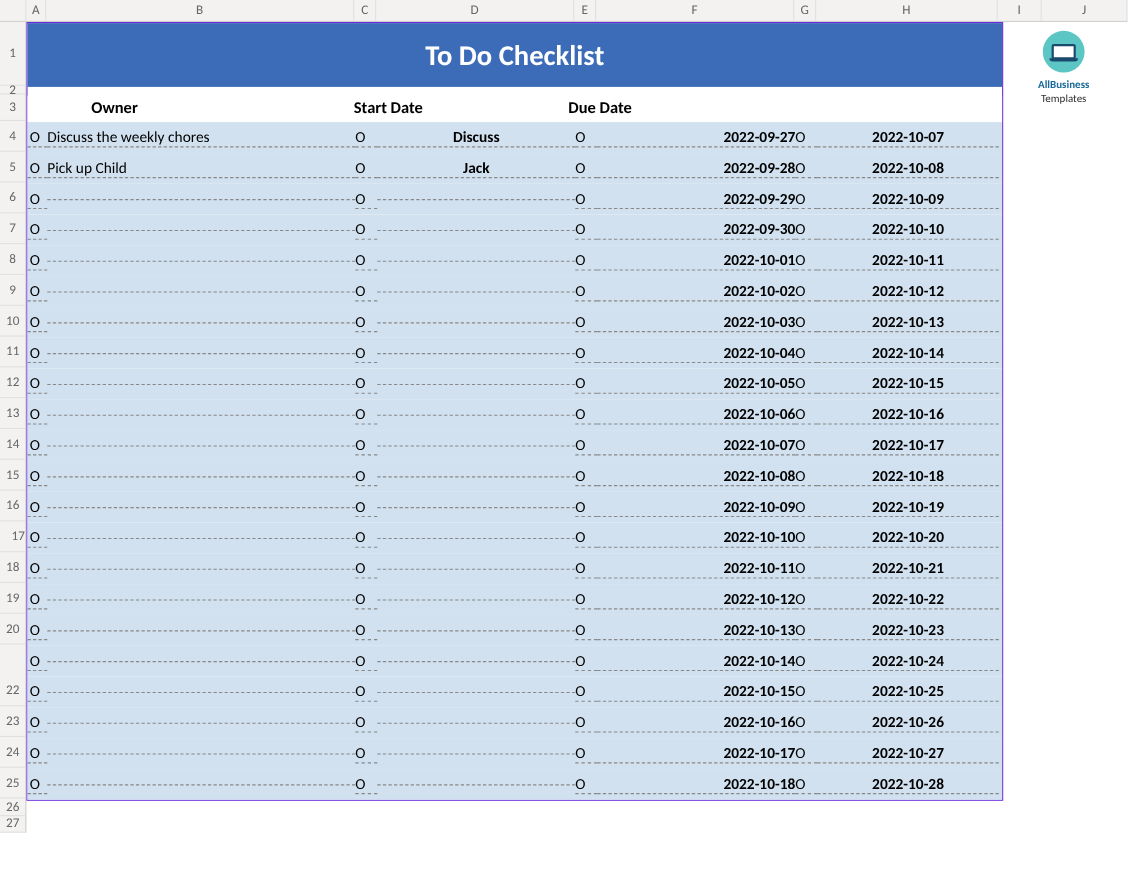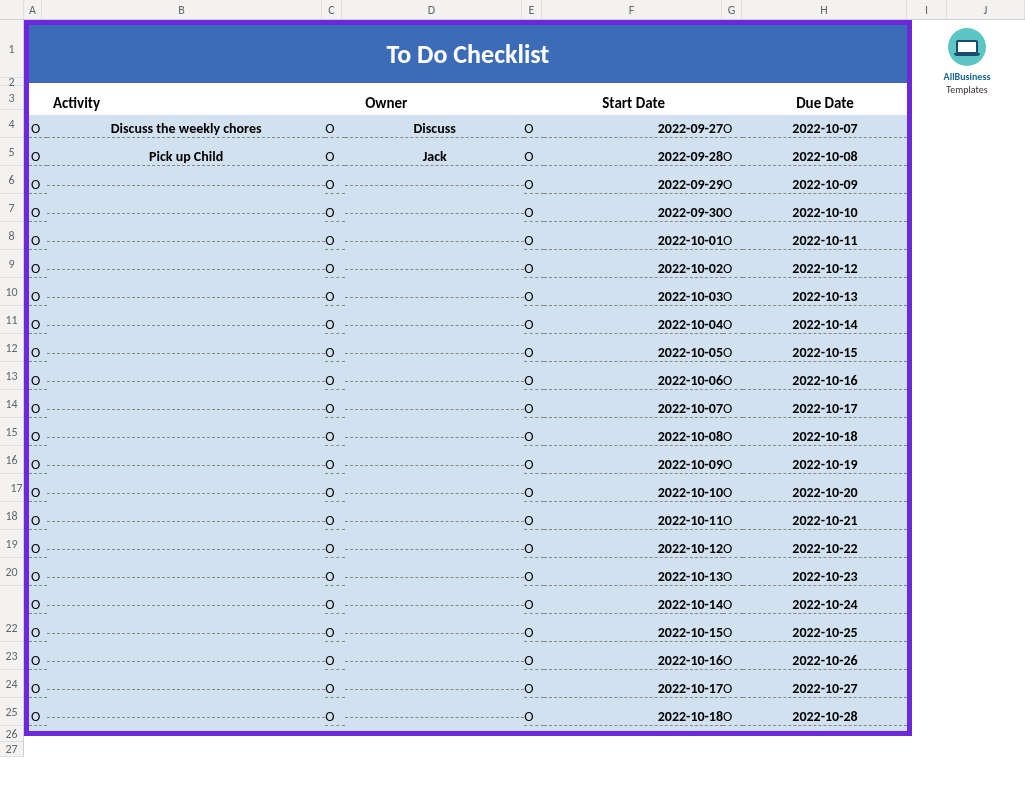--- a/index.html
+++ b/index.html
@@ -49,21 +49,21 @@
   .grid-area {
     position: absolute;
     left: 24px;
     top: 20px;
   }
   .content-box {
     position: absolute;
     left: 0;
     top: 0;
     width: 888px;
-    border: 5px solid #6d28d9;
+    border: 1px solid #6d28d9;
     background: #fff;
   }
   .title-bar {
     height: 58px;
     background: #3c6cb8;
     color: #fff;
     font-size: 26px;
     font-weight: bold;
     display: flex;
     align-items: center;
@@ -78,21 +78,21 @@
     align-items: center;
   }
   .data-row {
     display: flex;
     height: 28px;
     align-items: center;
     background: #d1e1ef;
     font-size: 14px;
   }
   .c-mark-a { width: 18px; text-align: left; padding-left: 2px; }
-  .c-activity { width: 280px; text-align: center; font-weight: bold; }
+  .c-activity { width: 280px; font-weight: normal; }
   .c-mark-c { width: 20px; text-align: left; }
   .c-owner { width: 180px; text-align: center; font-weight: bold; }
   .c-mark-e { width: 20px; text-align: left; }
   .c-start { width: 180px; text-align: right; font-weight: bold; }
   .c-mark-g { width: 20px; text-align: left; }
   .c-due { width: 165px; text-align: center; font-weight: bold; }
   .dash-border {
     border-bottom: 1px dashed #888;
   }
   .hdr .c-activity, .hdr .c-owner, .hdr .c-start, .hdr .c-due {
@@ -197,21 +197,20 @@
     <div class="content-box">
 
       <div class="title-bar">
         <span>To Do Checklist</span>
       </div>
 
       <div class="spacer"></div>
 
       <div class="header-row hdr">
         <div class="c-mark-a"></div>
-        <div class="c-activity">Activity</div>
         <div class="c-mark-c"></div>
         <div class="c-owner">Owner</div>
         <div class="c-mark-e"></div>
         <div class="c-start">Start Date</div>
         <div class="c-mark-g"></div>
         <div class="c-due">Due Date</div>
       </div>
 
       <div id="rows-container">
           <div class="data-row">

